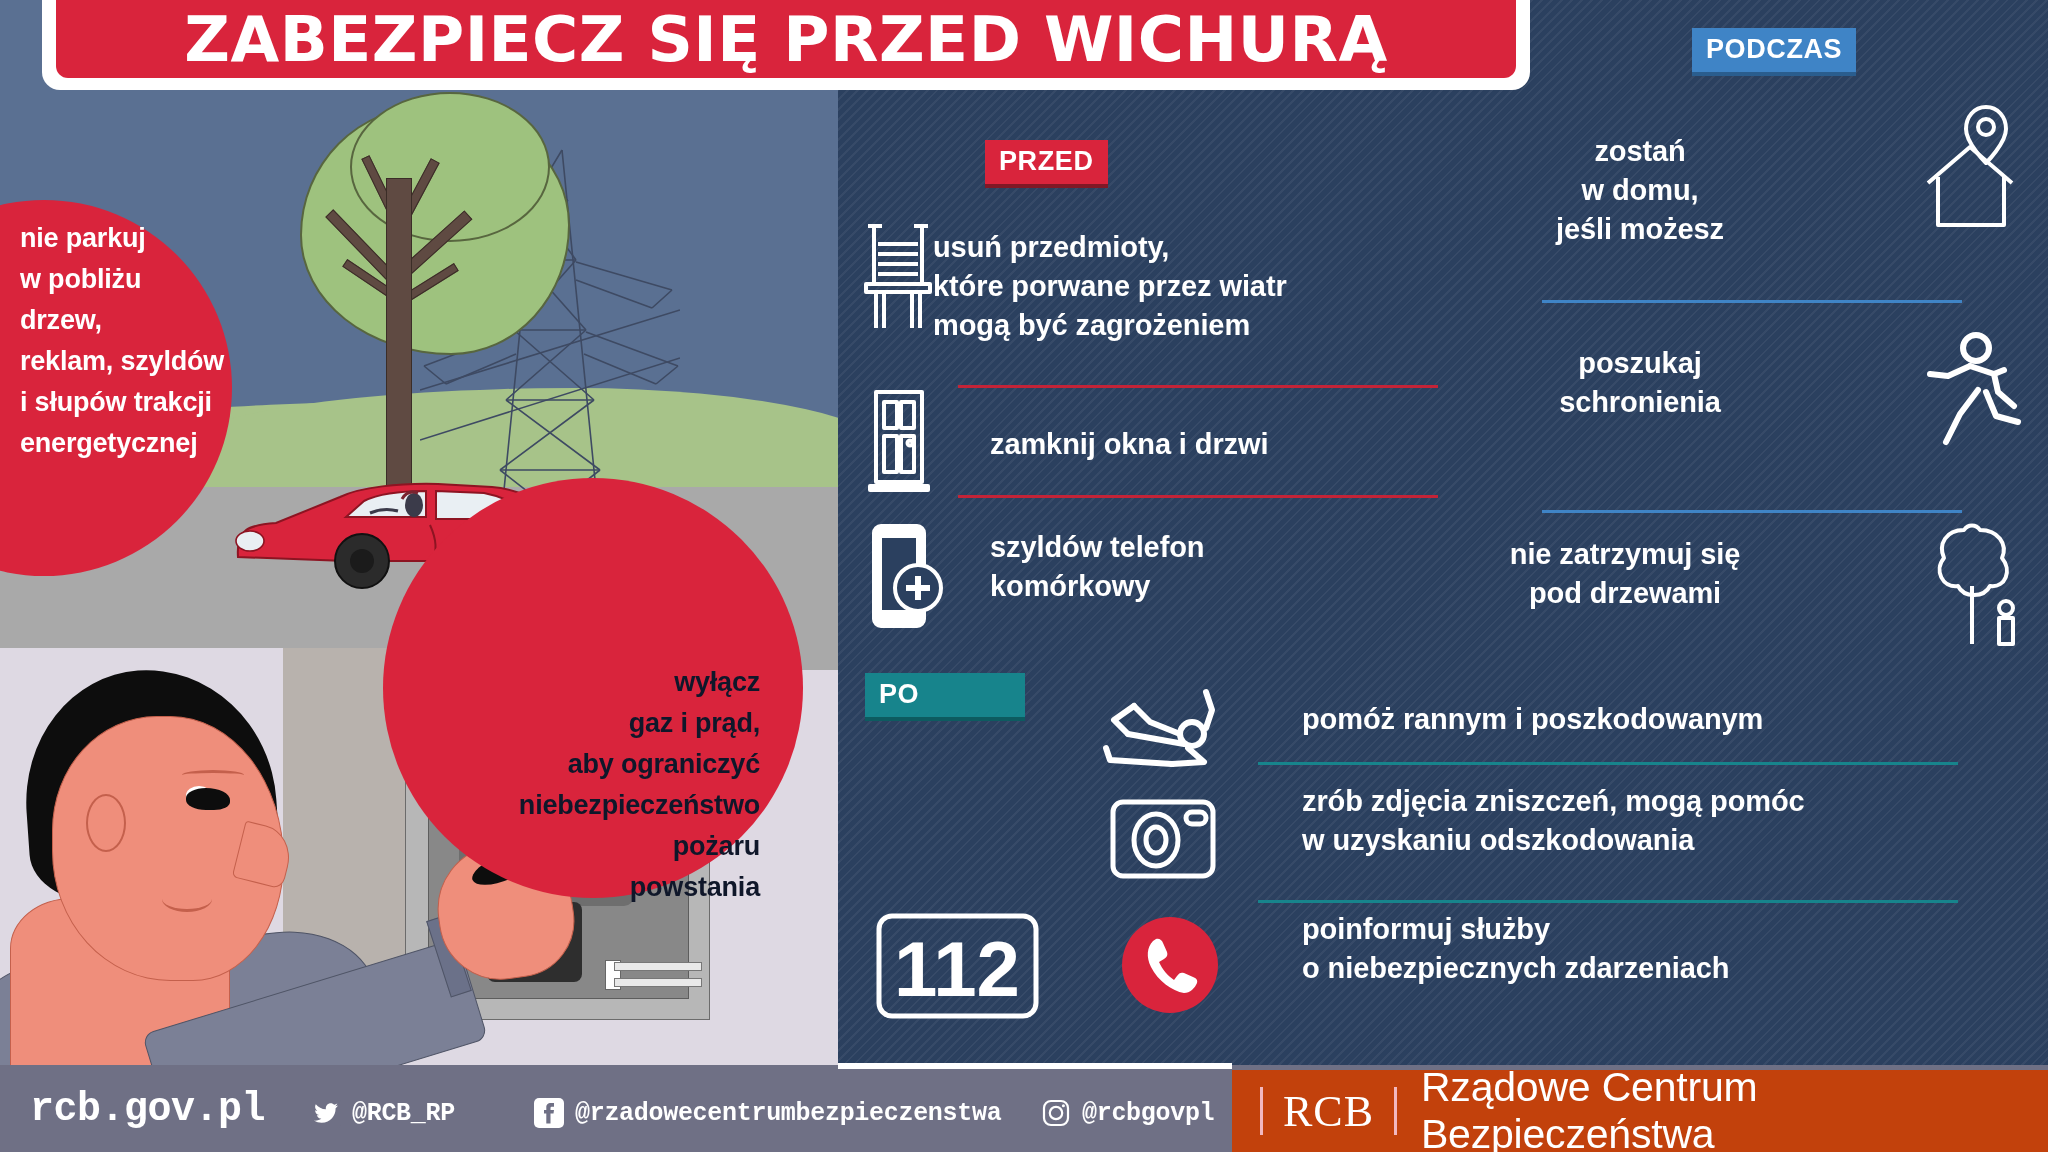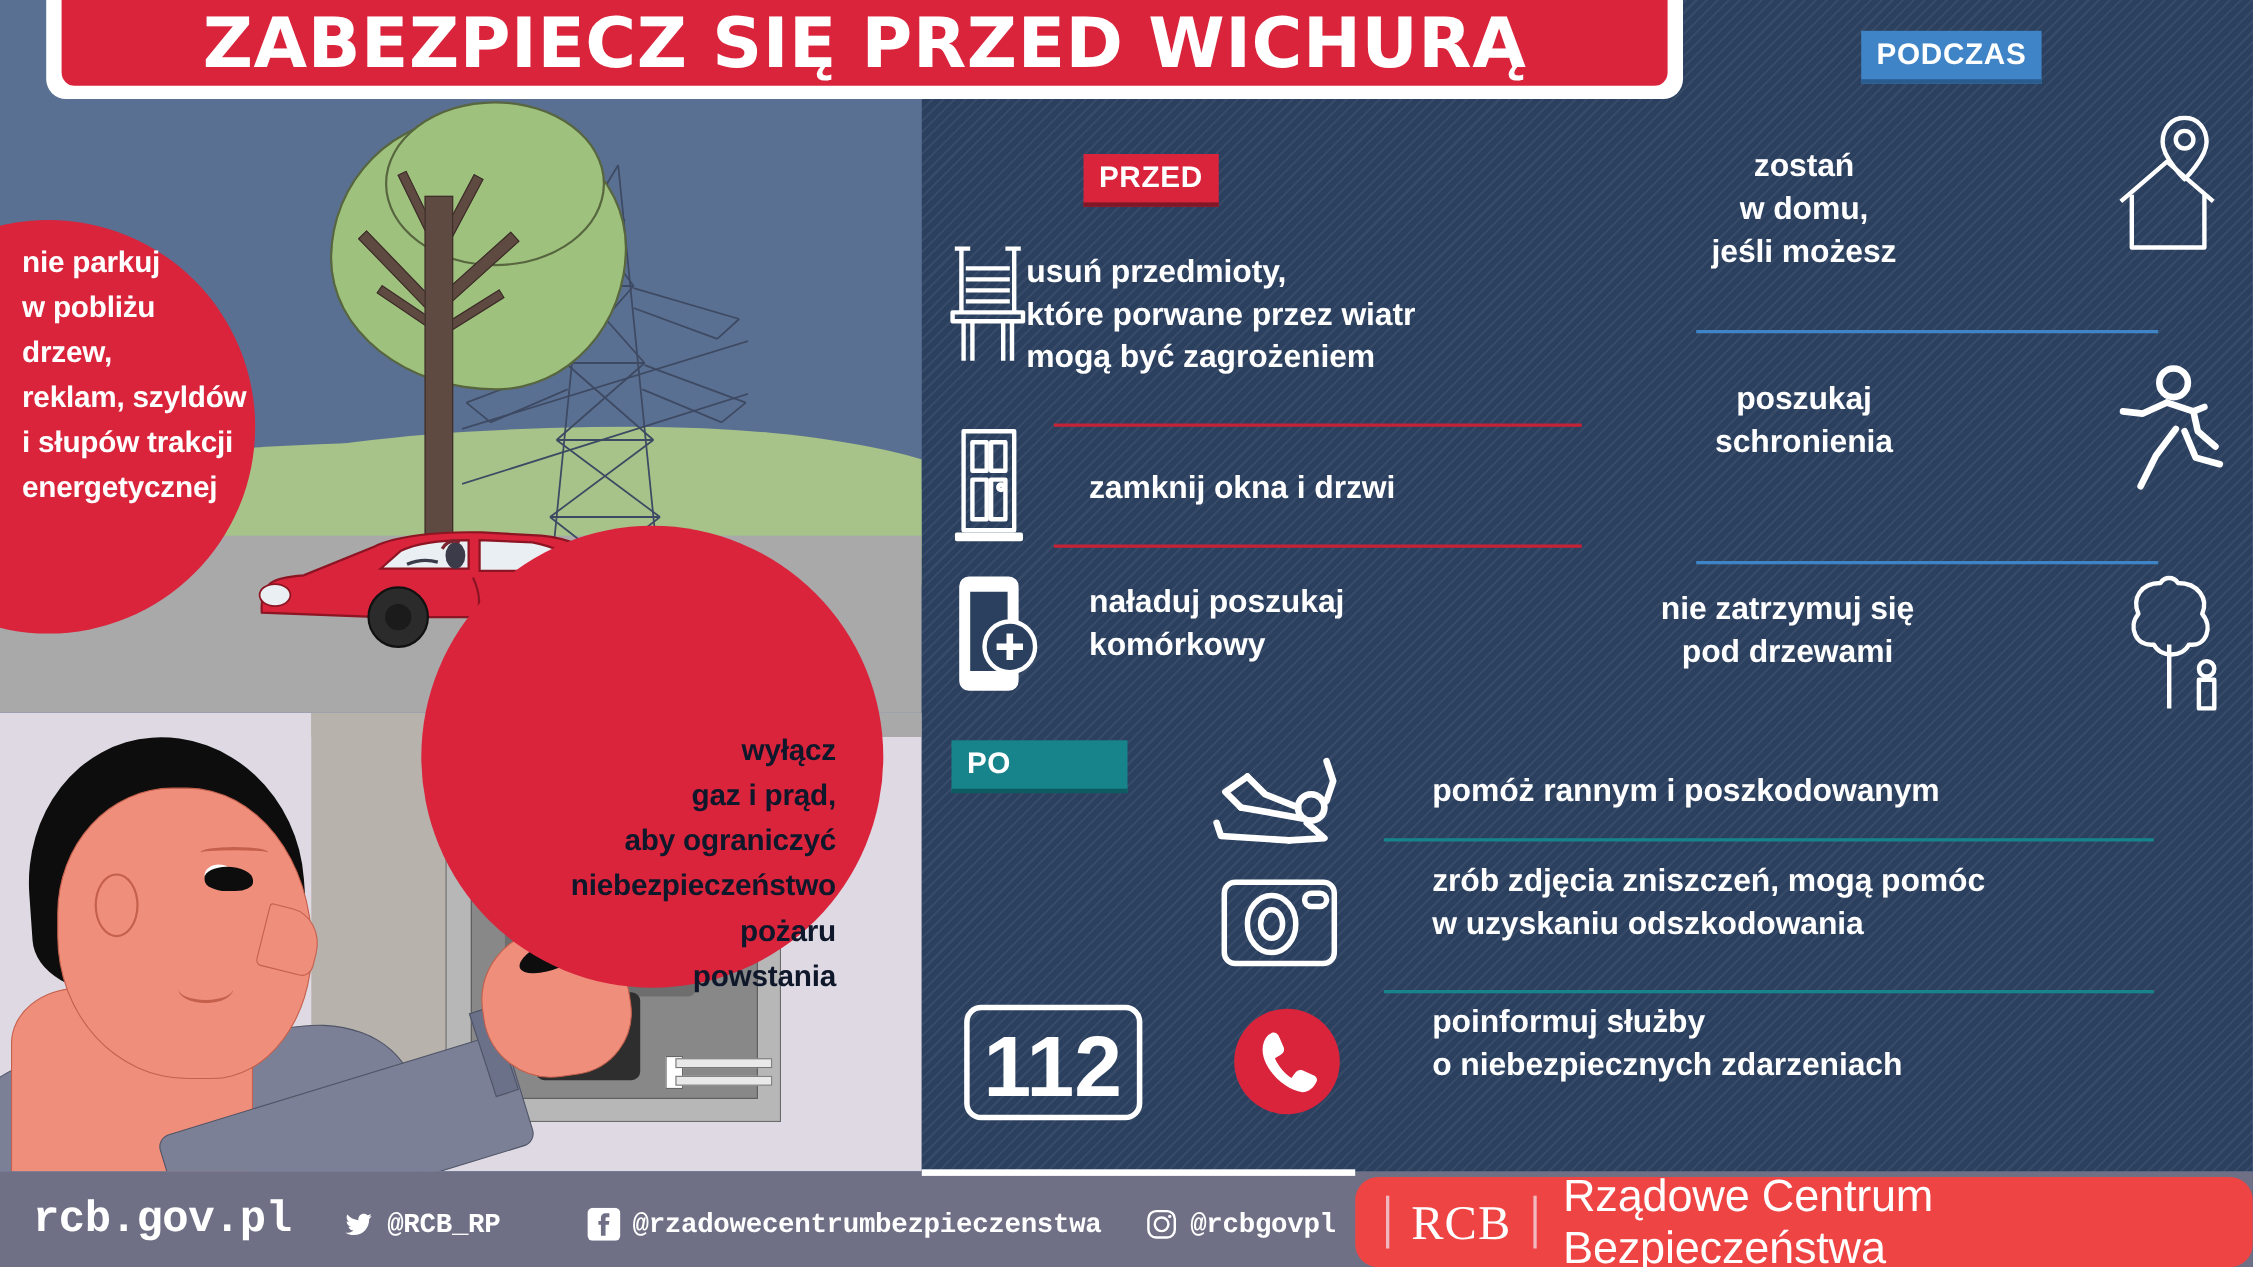--- a/index.html
+++ b/index.html
@@ -341,24 +341,23 @@
   }
   .soc .glyph svg { width: 30px; height: 30px; }
   .soc .handle { color: #fff; font-weight: 700; font-size: 25px; letter-spacing:-0.3px; }
   .soc-tw { left: 310px; }
   .soc-fb { left: 533px; }
   .soc-ig { left: 1040px; }
 
   .rcb-bar {
     position: absolute; left: 1232px; top: 1070px;
     width: 816px; height: 82px;
-    background: #ef4444;
+    background: #c2410c;
     display: flex; align-items: center;
     z-index: 41;
-    border-radius: 21px;
   }
   .rcb-rule { width:3px; height:48px; background:#f2b8c0; margin-left:28px; }
   .rcb-abbr {
     color:#fff; font-family:"Liberation Serif", serif; font-size:44px;
     margin: 0 20px; letter-spacing: 1px;
   }
   .rcb-rule2 { width:3px; height:48px; background:#f2b8c0; }
   .rcb-full {
     color:#fff; font-family:Liberation Sans, sans-serif; font-size:41px;
     margin-left: 24px; letter-spacing: -0.2px;
@@ -532,21 +531,21 @@
   <div class="icon-box" style="left:870px; top:522px; width:76px; height:110px;">
     <svg viewBox="0 0 76 110" fill="none" stroke="#fff" stroke-width="4" stroke-linejoin="round">
       <rect x="4" y="4" width="50" height="100" rx="7" fill="#fff"></rect>
       <rect x="10" y="14" width="38" height="76" fill="#2b405f"></rect>
       <rect x="19" y="96" width="20" height="4" rx="2" fill="#2b405f"></rect>
       <circle cx="48" cy="66" r="23" fill="#2b405f" stroke="#fff" stroke-width="4"></circle>
       <path d="M48 54 L48 78 M36 66 L60 66" stroke="#fff" stroke-width="6"></path>
     </svg>
   </div>
   <div class="item-text" style="left:990px; top:528px; width:500px;">
-    <div>naładuj poszukaj</div>
+    <div>szyldów telefon</div>
     <div>komórkowy</div>
   </div>
 
   <div class="item-text" style="left:1490px; top:132px; width:300px; text-align:center;">
     <div>zostań</div>
     <div>w domu,</div>
     <div>jeśli możesz</div>
   </div>
   <div class="icon-box" style="left:1918px; top:105px; width:108px; height:128px;">
     <svg viewBox="0 0 108 128" fill="none" stroke="#fff" stroke-width="4" stroke-linejoin="round">

